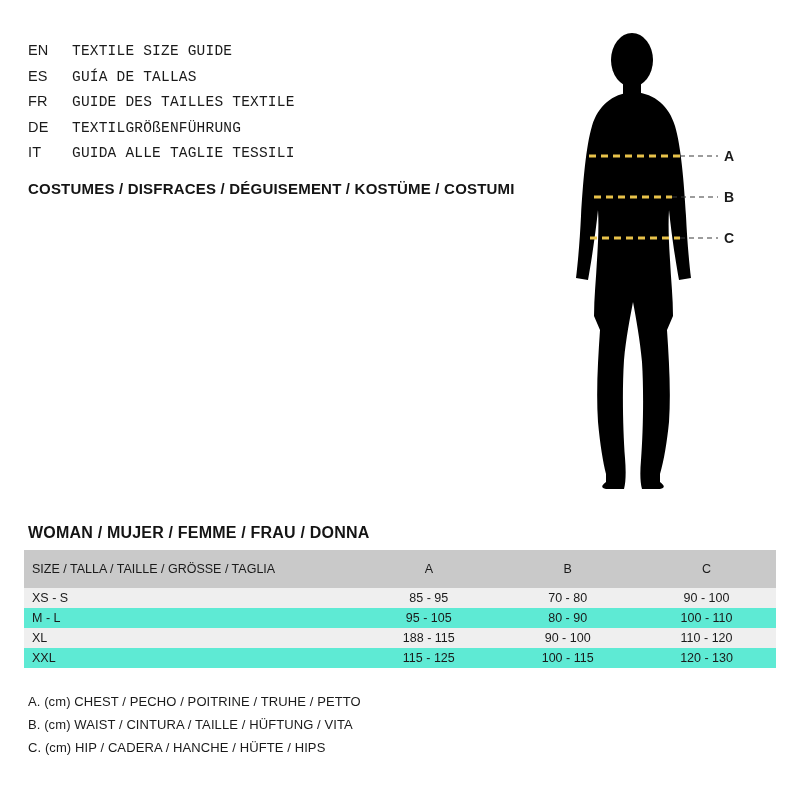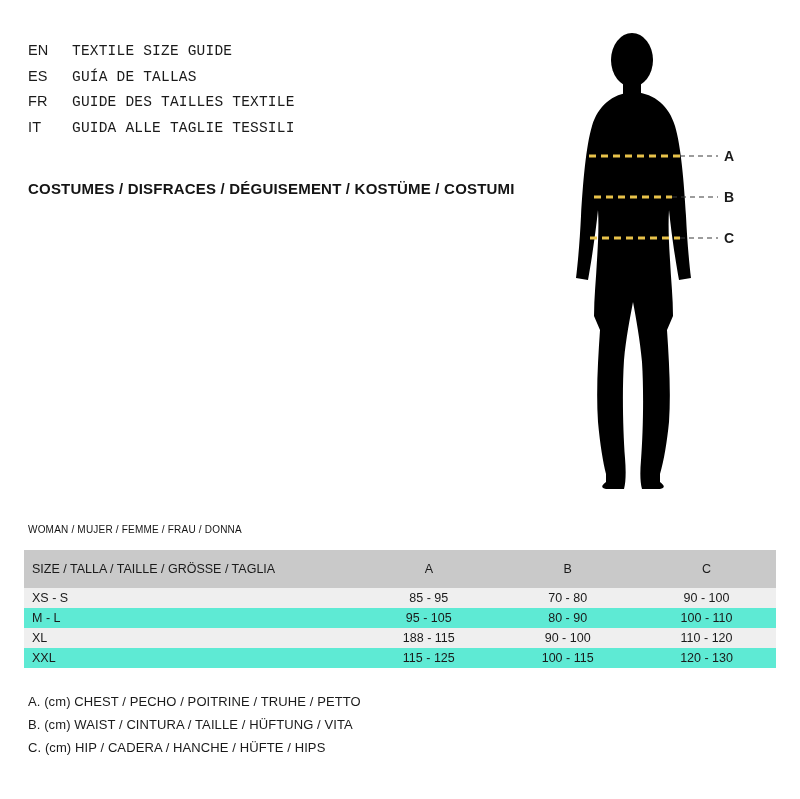--- a/index.html
+++ b/index.html
@@ -73,22 +73,22 @@
     font-size: 14px;
     font-weight: bold;
     color: #1a1a1a;
   }
 
   
   .woman-title {
     position: absolute;
     left: 28px;
     top: 524px;
-    font-size: 10px;
-    font-weight: normal;
+    font-size: 16px;
+    font-weight: bold;
     letter-spacing: 0.2px;
     color: #141414;
   }
   table.size-table {
     position: absolute;
     left: 24px;
     top: 550px;
     width: 752px;
     border-collapse: collapse;
     font-size: 12.5px;
@@ -146,20 +146,24 @@
       <span class="lang-code">EN</span>
       <span class="lang-text">TEXTILE SIZE GUIDE</span>
     </div>
     <div class="lang-row">
       <span class="lang-code">ES</span>
       <span class="lang-text">GUÍA DE TALLAS</span>
     </div>
     <div class="lang-row">
       <span class="lang-code">FR</span>
       <span class="lang-text">GUIDE DES TAILLES TEXTILE</span>
+    </div>
+    <div class="lang-row">
+      <span class="lang-code">DE</span>
+      <span class="lang-text">TEXTILGRÖßENFÜHRUNG</span>
     </div>
     <div class="lang-row">
       <span class="lang-code">IT</span>
       <span class="lang-text">GUIDA ALLE TAGLIE TESSILI</span>
     </div>
   </div>
 
   <div class="costumes-line">COSTUMES / DISFRACES / DÉGUISEMENT / KOSTÜME / COSTUMI</div>
 
   <div class="figure-wrap">

